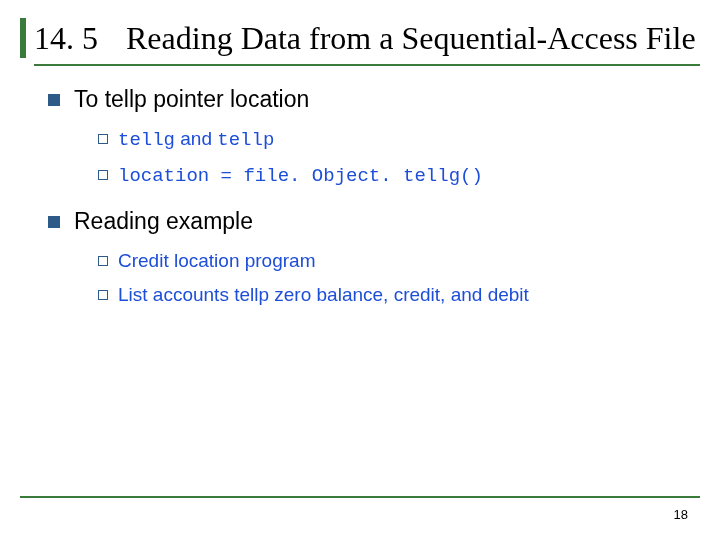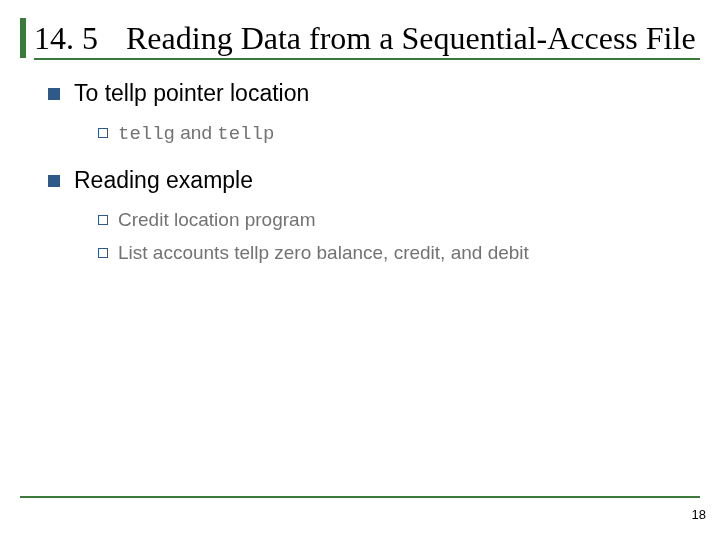--- a/index.html
+++ b/index.html
@@ -18,20 +18,21 @@
     width: 6px;
     height: 40px;
     background: #3a7a3a;
   }
   .title {
     font-family: "Times New Roman", Times, serif;
     font-size: 32px;
     color: #000;
     margin-left: 14px;
     line-height: 1.25;
+    padding-bottom: 6px;
     border-bottom: 2px solid #3a7a3a;
     margin-bottom: 20px;
   }
   .section-num { margin-right: 28px; }
   ul.lvl1 {
     list-style: none;
     padding-left: 28px;
   }
   ul.lvl1 > li {
     position: relative;
@@ -50,21 +51,21 @@
     background: #2e5a8a;
   }
   ul.lvl2 {
     list-style: none;
     padding-left: 24px;
     margin-top: 12px;
   }
   ul.lvl2 > li {
     position: relative;
     font-size: 19px;
-    color: #737373;
+    color: #1d4ed8;
     padding-left: 20px;
     margin-bottom: 6px;
     line-height: 1.45;
   }
   ul.lvl2 > li::before {
     content: "";
     position: absolute;
     left: 0;
     top: 9px;
     width: 8px;
@@ -77,41 +78,44 @@
     position: absolute;
     left: 20px;
     right: 20px;
     bottom: 42px;
     height: 2px;
     background: #3a7a3a;
   }
   .pagenum {
     position: absolute;
     bottom: 18px;
-    right: 14px;
+    right: 32px;
     font-size: 13px;
     color: #000;
   }
 </style>
 </head>
 <body>
 
 <div class="accent"></div>
 
 <div class="title">
   <span class="section-num">14. 5</span><span>Reading Data from a Sequential-Access File</span>
 </div>
 
 <ul class="lvl1">
   <li>
     <span>To tellp pointer location</span>
     <ul class="lvl2">
       <li>
         <span class="mono">tellg</span><span> and </span><span class="mono">tellp</span>
       </li>
+      <li>
+        <span class="mono">location = file. Object. tellg()</span>
+      </li>
     </ul>
   </li>
   <li>
     <span>Reading example</span>
     <ul class="lvl2">
       <li>
         <span>Credit location program</span>
       </li>
       <li>
         <span>List accounts tellp zero balance, credit, and debit</span>

